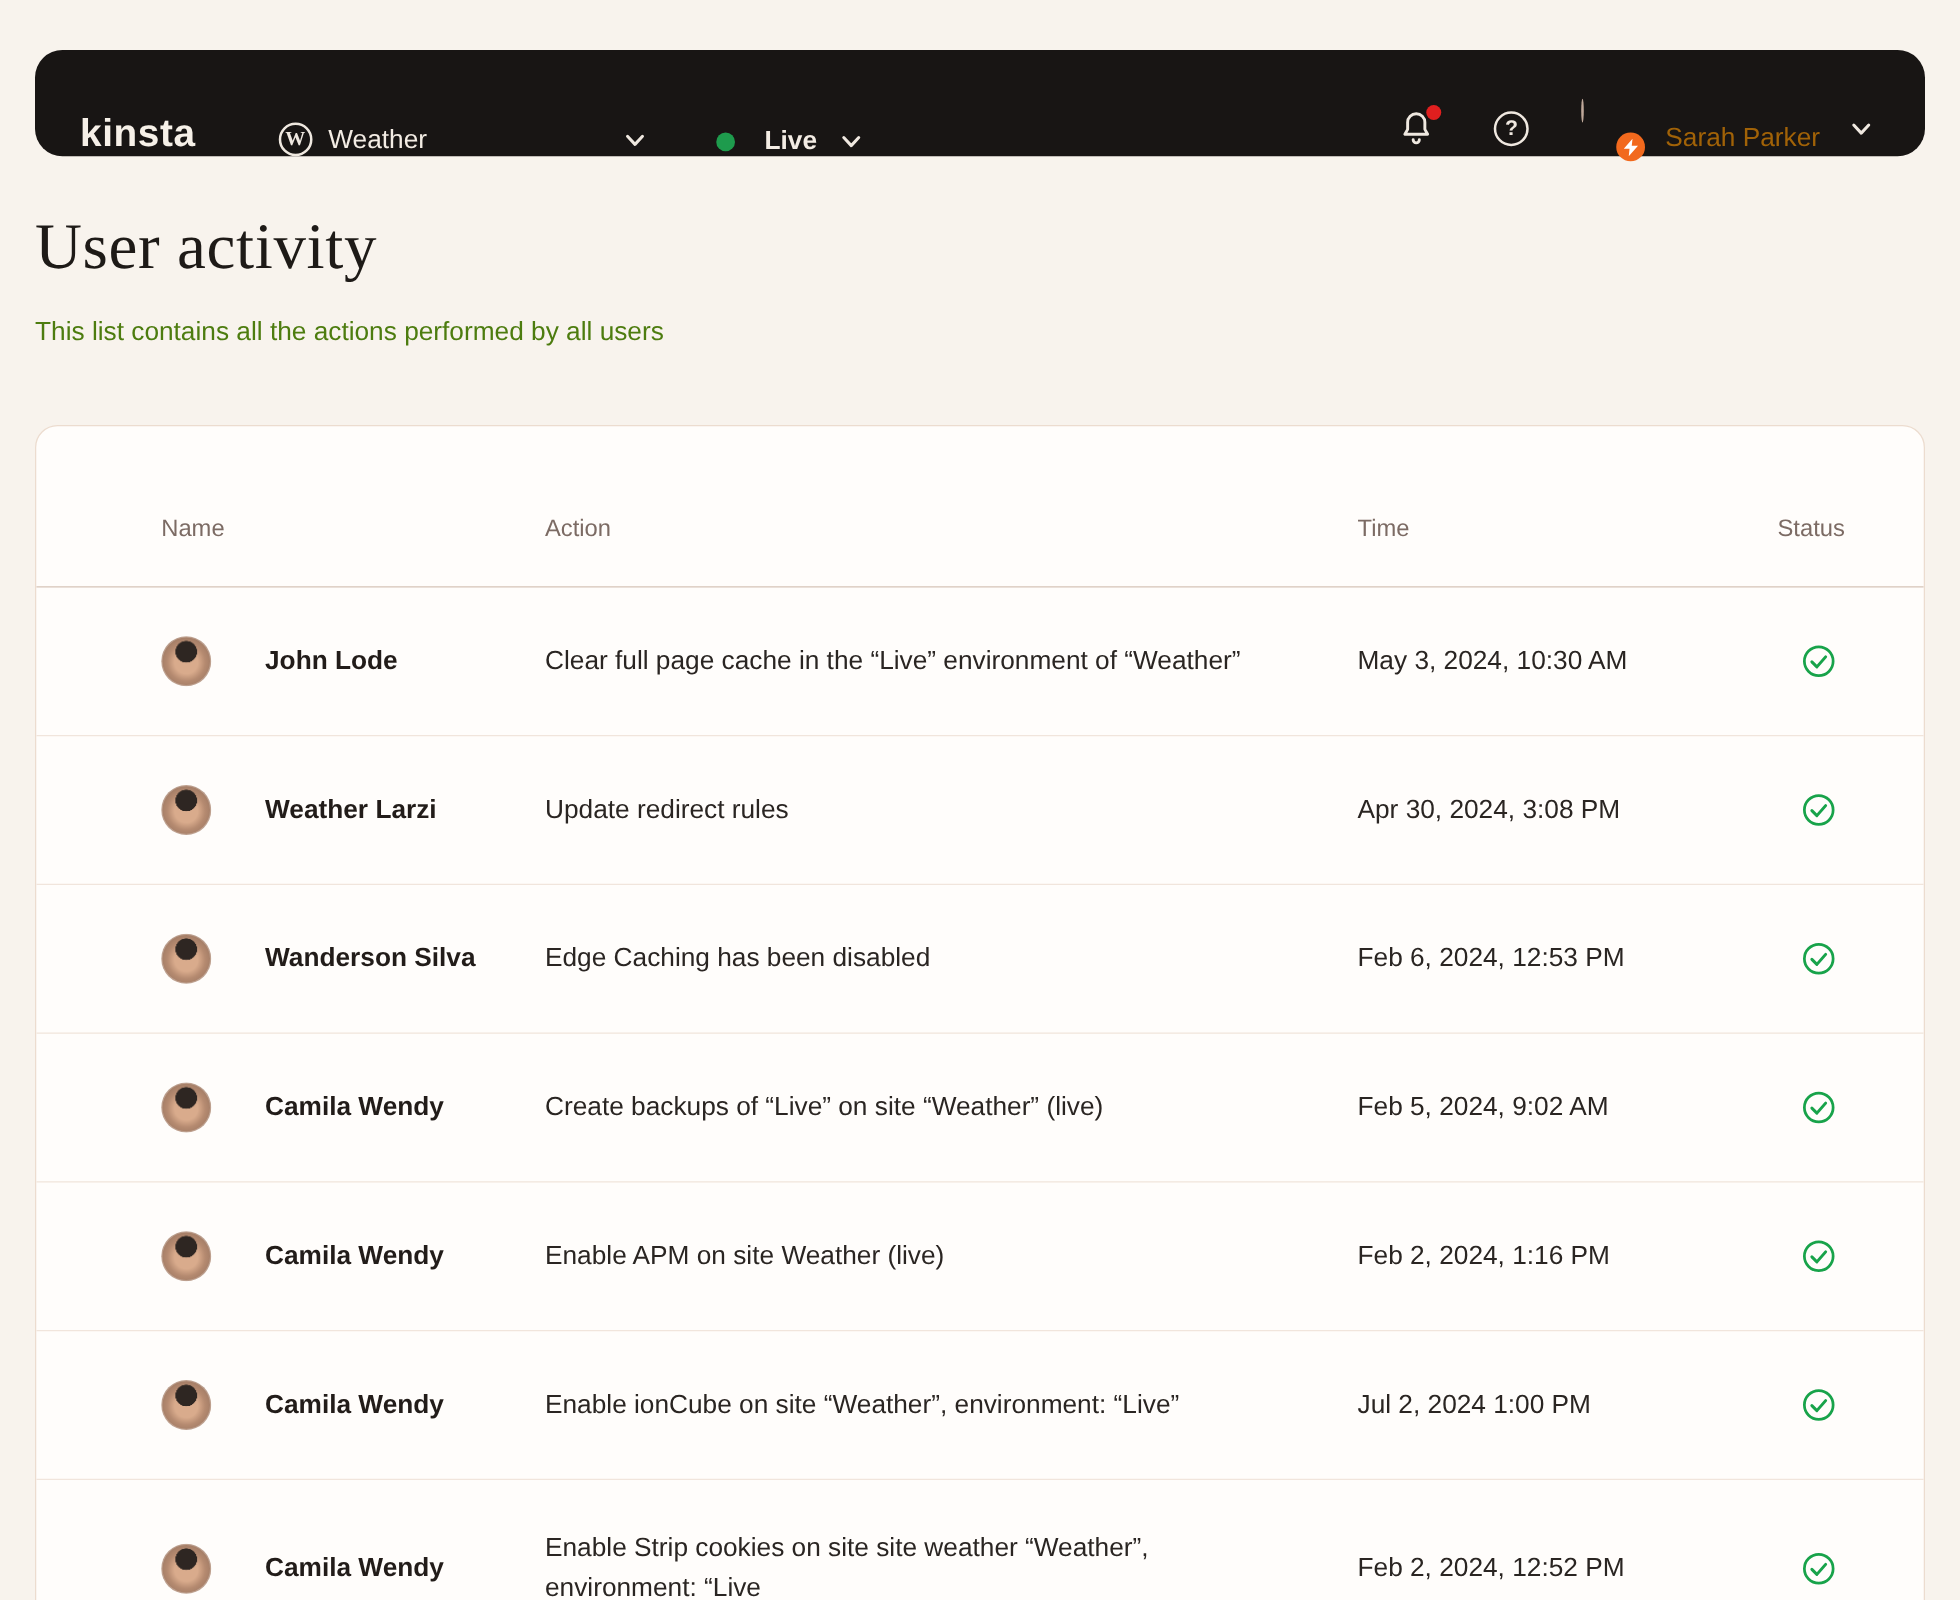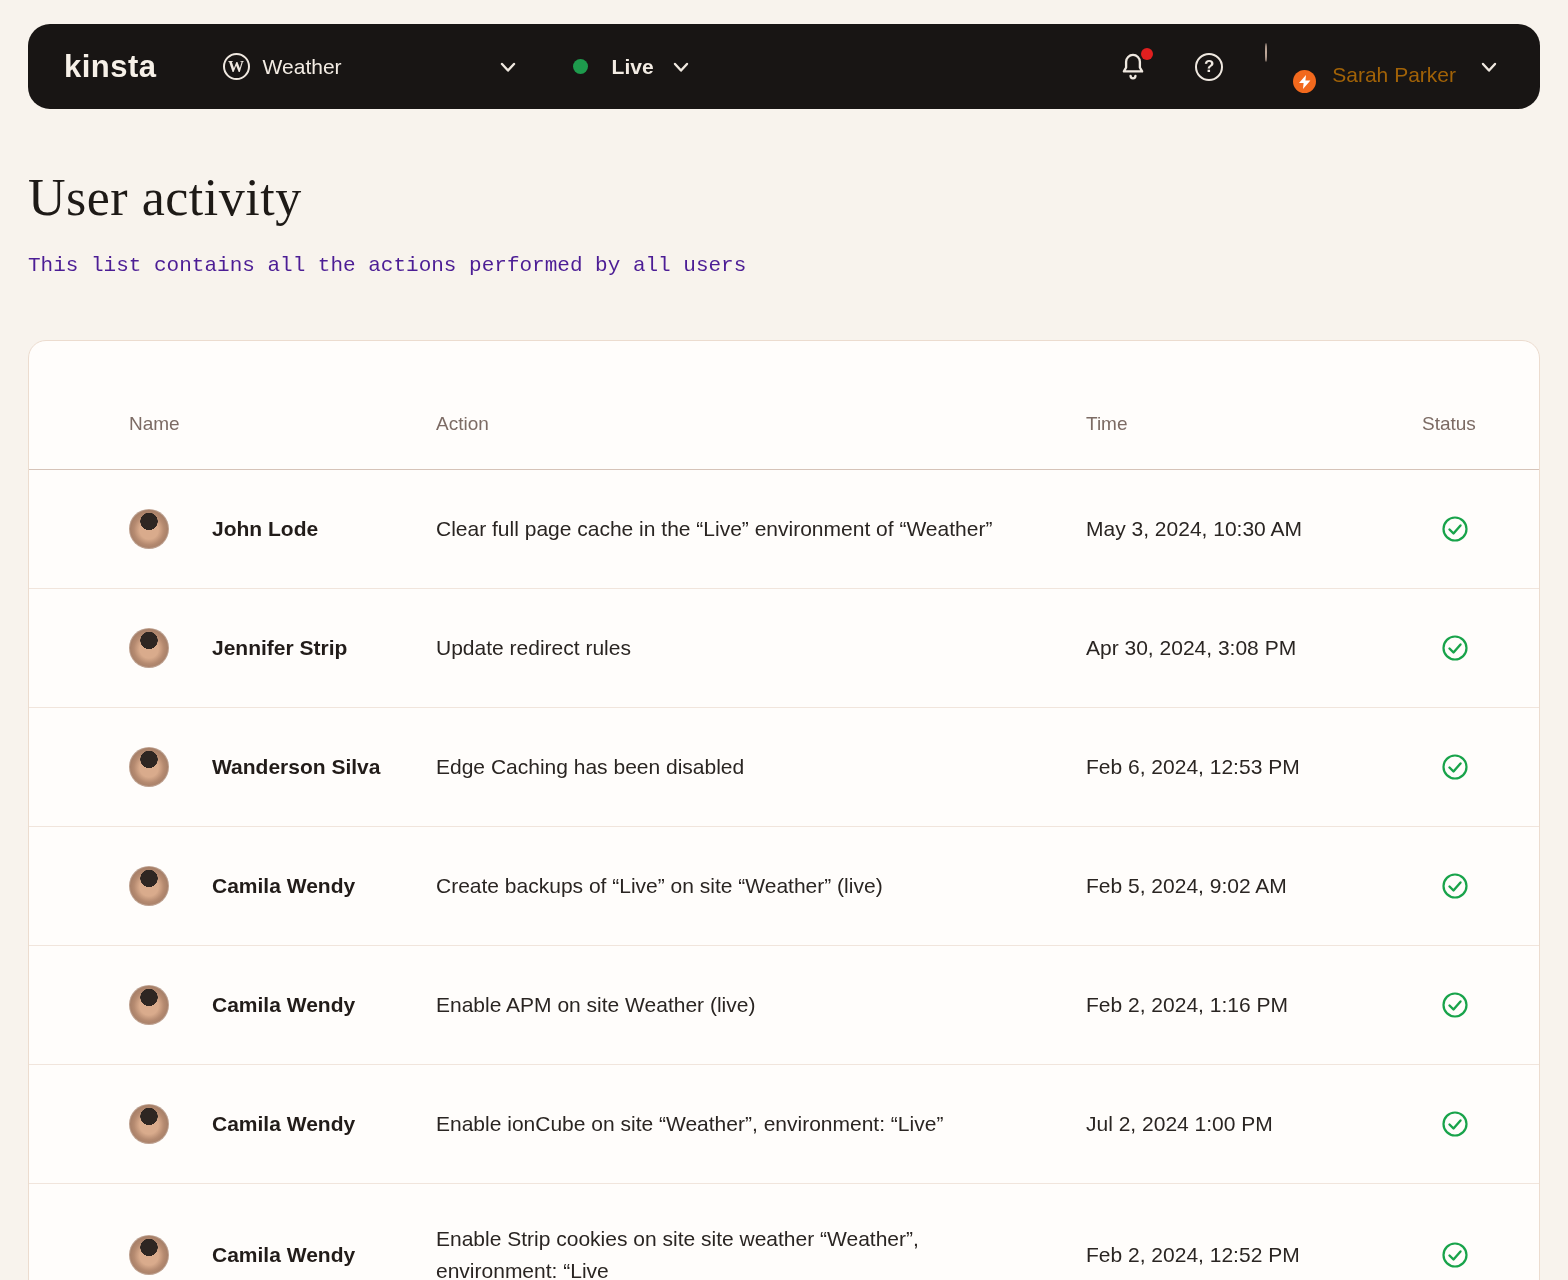--- a/index.html
+++ b/index.html
@@ -7,26 +7,26 @@
     width: 1568px; height: 1280px;
     overflow: hidden;
     background: #f8f3ed;
     font-family: "Liberation Sans", sans-serif;
     color: #262019;
   }
 
   
   .topbar {
     position: absolute;
-    left: 28px; top: 24px;
+    left: 28px; top: 40px;
     width: 1512px; height: 85px;
     background: #181514;
     border-radius: 22px;
     display: flex;
-    align-items: center;
+    align-items: flex-end;
     padding: 0 40px 0 36px;
     color: #f3ece4;
   }
   .logo {
     font-size: 31px;
     font-weight: 700;
     letter-spacing: 0.5px;
     color: #f6f0e8;
   }
   .site-selector {
@@ -113,22 +113,21 @@
     font-family: "Liberation Serif", serif;
     font-weight: 400;
     font-size: 52px;
     letter-spacing: 0.5px;
     color: #1e1a17;
   }
   .page-subtitle {
     position: absolute;
     left: 28px; top: 254px;
     font-size: 21px;
-    color: #4c1d95;
-    font-family: Liberation Mono, monospace;
+    color: #4d7c0f;
   }
 
   
   .card {
     position: absolute;
     left: 28px; top: 340px;
     width: 1512px; height: 1010px;
     background: #fffdfb;
     border: 1px solid #ecdccf;
     border-radius: 18px;
@@ -257,21 +256,21 @@
         <svg width="30" height="30" viewBox="0 0 30 30">
           <circle cx="15" cy="15" r="11.5" fill="none" stroke="#18a34a" stroke-width="2.2"></circle>
           <polyline points="9.5,15.5 13.5,19.5 20.5,11.5" fill="none" stroke="#18a34a" stroke-width="2.4" stroke-linecap="round" stroke-linejoin="round"></polyline>
         </svg>
       </span>
     </div>
   </div>
       <div class="grid-row row">
     <div class="cell-name">
       <span class="avatar"></span>
-      <span class="name-text">Jennifer Strip</span>
+      <span class="name-text">Weather Larzi</span>
     </div>
     <div class="cell-action">Update redirect rules</div>
     <div class="cell-time">Apr 30, 2024, 3:08 PM</div>
     <div class="cell-status">
       <span>
         <svg width="30" height="30" viewBox="0 0 30 30">
           <circle cx="15" cy="15" r="11.5" fill="none" stroke="#18a34a" stroke-width="2.2"></circle>
           <polyline points="9.5,15.5 13.5,19.5 20.5,11.5" fill="none" stroke="#18a34a" stroke-width="2.4" stroke-linecap="round" stroke-linejoin="round"></polyline>
         </svg>
       </span>

